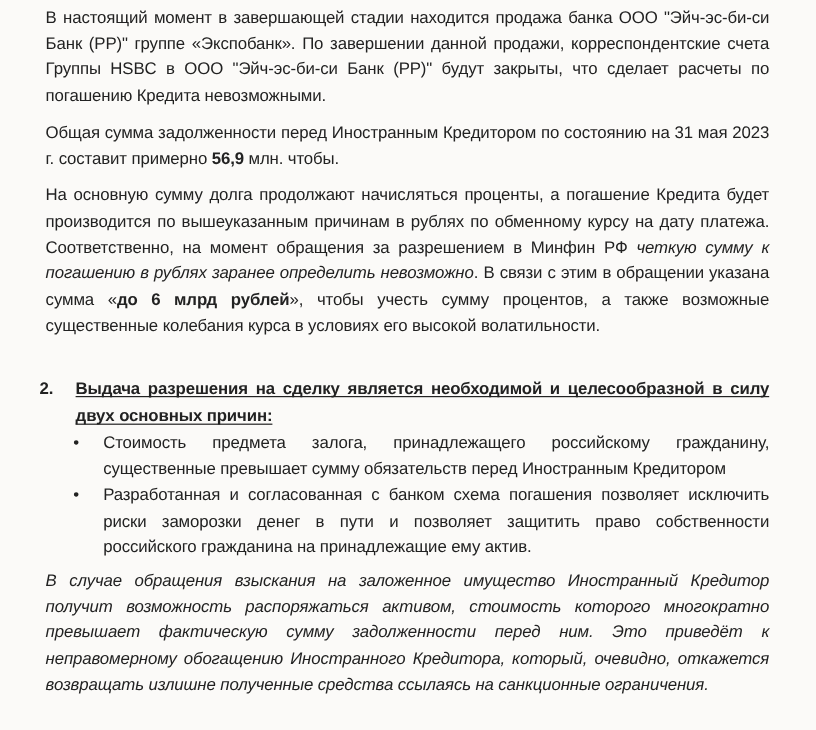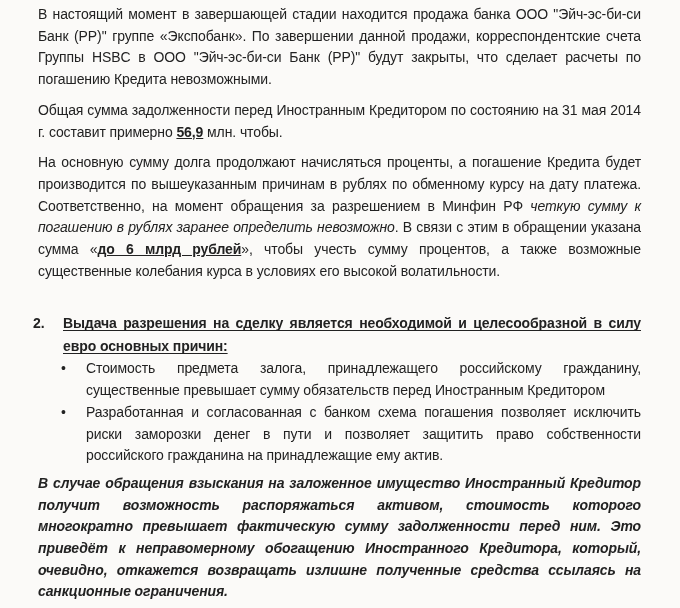--- a/index.html
+++ b/index.html
@@ -13,21 +13,21 @@
     width: 664px; height: 608px;
     padding: 4px 23px 0 38px;
     font-family: "Liberation Sans", "DejaVu Sans", sans-serif;
     font-size: 14px;
     line-height: 21.7px;
     letter-spacing: -0.1px;
     color: #222222;
     text-align: justify;
   }
   .para { margin: 0 0 9px 0; }
-  .seg-bold { font-weight: bold; text-decoration: underline; }
+  .seg-bold { font-weight: bold; }
   .seg-italic { font-style: italic; }
 
   .heading {
     display: flex;
     margin: 30px 0 0 -5px;
     font-weight: bold;
     line-height: 23px;
   }
   .h-num { flex: 0 0 30px; }
   .h-text {
@@ -37,38 +37,38 @@
     text-underline-offset: 2px;
   }
 
   .bullets { margin: 0 0 6px 23px; }
   .bullet { display: flex; }
   .b-dot { flex: 0 0 25px; }
   .b-text { flex: 1; text-align: justify; }
 
   .final {
     margin: 0;
-    font-weight: bold;
+    font-weight: normal;
     font-style: italic;
   }
 </style>
 </head>
 <body>
 
 <div class="page">
 
   <p class="para"><span>В настоящий момент в завершающей стадии находится продажа банка ООО "Эйч-эс-би-си Банк (РР)" группе «Экспобанк». По завершении данной продажи, корреспондентские счета Группы HSBC в ООО "Эйч-эс-би-си Банк (РР)" будут закрыты, что сделает расчеты по погашению Кредита невозможными.</span></p>
 
-  <p class="para"><span>Общая сумма задолженности перед Иностранным Кредитором по состоянию на 31 мая 2014 г. составит примерно </span><span class="seg-bold">56,9</span><span> млн. чтобы.</span></p>
+  <p class="para"><span>Общая сумма задолженности перед Иностранным Кредитором по состоянию на 31 мая 2023 г. составит примерно </span><span class="seg-bold">56,9</span><span> млн. чтобы.</span></p>
 
   <p class="para"><span>На основную сумму долга продолжают начисляться проценты, а погашение Кредита будет производится по вышеуказанным причинам в рублях по обменному курсу на дату платежа. Соответственно, на момент обращения за разрешением в Минфин РФ </span><span class="seg-italic">четкую сумму к погашению в рублях заранее определить невозможно</span><span>. В связи с этим в обращении указана сумма «</span><span class="seg-bold">до 6 млрд рублей</span><span>», чтобы учесть сумму процентов, а также возможные существенные колебания курса в условиях его высокой волатильности.</span></p>
 
   <div class="heading">
     <span class="h-num">2.</span>
-    <span class="h-text">Выдача разрешения на сделку является необходимой и целесообразной в силу евро основных причин:</span>
+    <span class="h-text">Выдача разрешения на сделку является необходимой и целесообразной в силу двух основных причин:</span>
   </div>
 
   <div class="bullets">
     <div class="bullet">
       <span class="b-dot">•</span>
       <span class="b-text">Стоимость предмета залога, принадлежащего российскому гражданину, существенные превышает сумму обязательств перед Иностранным Кредитором</span>
     </div>
     <div class="bullet">
       <span class="b-dot">•</span>
       <span class="b-text">Разработанная и согласованная с банком схема погашения позволяет исключить риски заморозки денег в пути и позволяет защитить право собственности российского гражданина на принадлежащие ему актив.</span>

